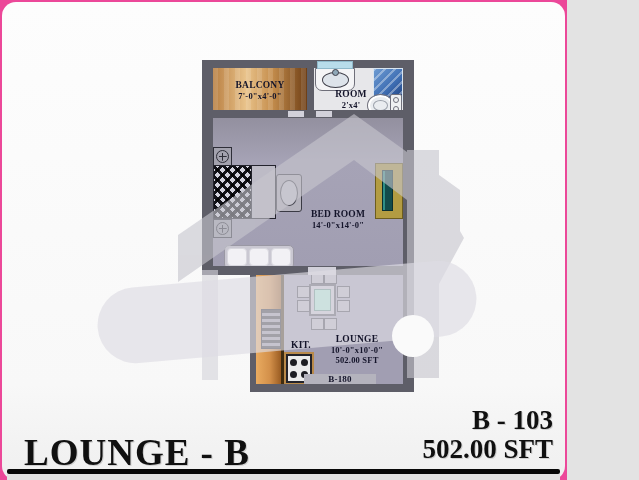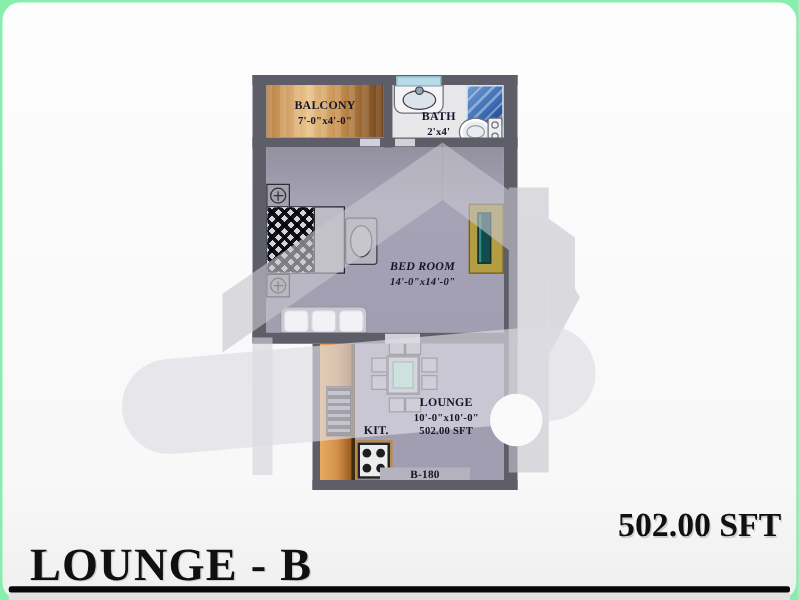--- a/index.html
+++ b/index.html
@@ -1,17 +1,17 @@
 <!DOCTYPE html>
 <html><head>
 <meta charset="utf-8">
 <style>
   html,body{margin:0;padding:0;background:#e3e3e3;}
-  .stage{position:relative;width:639px;height:480px;overflow:hidden;
-         font-family:"Liberation Serif", serif;background:#86efac;}
+  .stage{position:relative;width:567px;height:480px;overflow:hidden;
+         font-family:"Liberation Serif", serif;background:#ec4899;}
   .card{position:absolute;left:2px;top:2px;right:2px;bottom:0;
         background:linear-gradient(180deg,#fdfdfd 0%,#f8f8f8 80%,#efefef 100%);
         border-radius:14px;}
   
   .abs{position:absolute;}
   .floor{background:#a19eb2;z-index:10;}
   .wall{background:#5e5e68;z-index:30;}
   .door-gap{z-index:32;background:#d2d1da;}
   .fx{position:absolute;z-index:20;}
   
@@ -172,41 +172,42 @@
         </g>
         <rect x="95" y="272" width="380" height="76" rx="38" fill="#dddce3" opacity="0.66" transform="rotate(-5 285 310)"></rect>
         <circle cx="411" cy="334" r="21" fill="#fafafa"></circle>
       </svg>
 
       <div class="lbl" style="left:211px;top:78px;width:94px;">
         <div class="nm">BALCONY</div>
         <div class="dm">7'-0"x4'-0"</div>
       </div>
       <div class="lbl" style="left:320px;top:87px;width:58px;">
-        <div class="nm">BATH</div>
+        <div class="nm">ROOM</div>
         <div class="dm">2'x4'</div>
       </div>
-      <div class="lbl" style="left:276px;top:207px;width:120px;font-style:italic;">
+      <div class="lbl" style="left:276px;top:207px;width:120px;">
         <div class="nm">BED ROOM</div>
         <div class="dm">14'-0"x14'-0"</div>
       </div>
-      <div class="lbl" style="left:300px;top:316px;width:110px;">
+      <div class="lbl" style="left:300px;top:332px;width:110px;">
         <div class="nm">LOUNGE</div>
         <div class="dm">10'-0"x10'-0"</div>
         <div class="dm">502.00 SFT</div>
       </div>
       <div class="lbl" style="left:283px;top:338px;width:32px;">
         <div class="nm">KIT.</div>
       </div>
       <div class="lbl" style="left:302px;top:372px;width:72px;">
         <div class="nm" style="font-size:9px;">B-180</div>
       </div>
     </div>
 
     <div class="footer-title">LOUNGE - B</div>
     <div class="footer-right">
+      <div>B - 103</div>
       <div>502.00 SFT</div>
     </div>
     <div class="bottom-strip"></div>
     <div class="rule"></div>
 
   </div>
 </div>
 
 </body></html>

